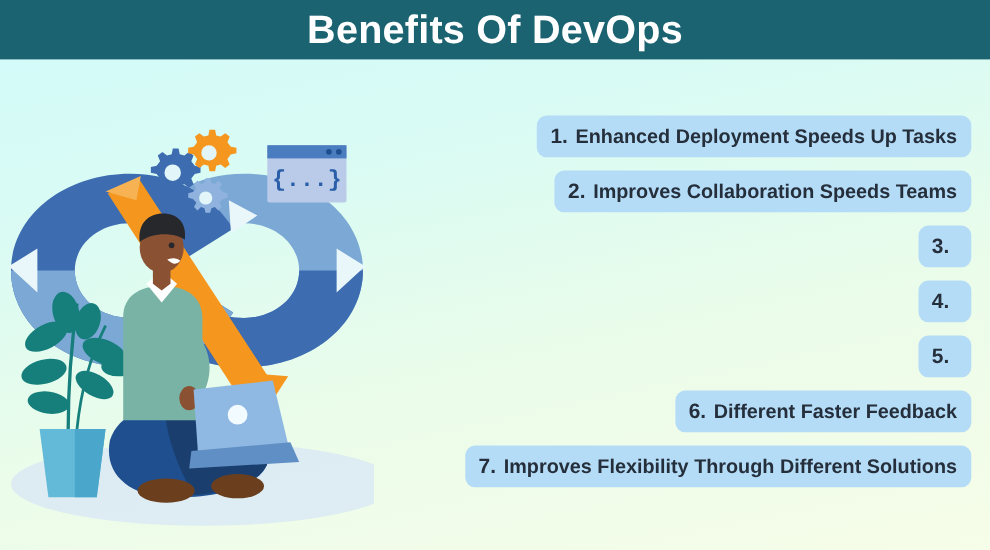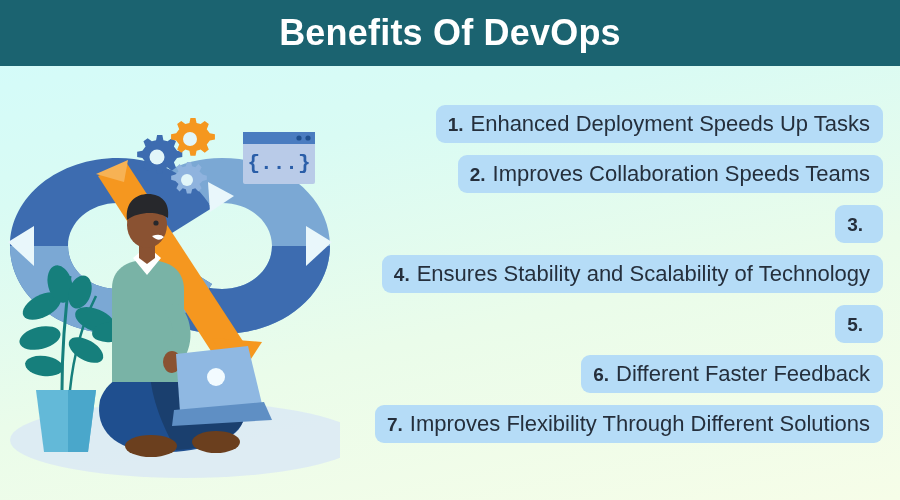--- a/index.html
+++ b/index.html
@@ -10,21 +10,21 @@
   }
   .poster {
     position:relative;
     width:900px; height:500px;
     background:linear-gradient(168deg, #d2fbfb 0%, #d9fbf4 30%, #eafcea 62%, #f6fde8 100%);
     overflow:hidden;
   }
   
   .header {
     position:absolute; left:0; top:0;
-    width:900px; height:66px;
+    width:900px; height:54px;
     background:#1b6370;
     display:flex; align-items:center; justify-content:center;
   }
   .header-title {
     color:#ffffff;
     font-size:36px;
     font-weight:bold;
     letter-spacing:.2px;
     line-height:1;
     white-space:nowrap;
@@ -47,21 +47,21 @@
     white-space:nowrap;
   }
   .item-num {
     color:#252f3c;
     font-size:19px; font-weight:bold;
     margin-right:7px;
     line-height:1;
   }
   .item-text {
     color:#252f3c;
-    font-size:22px; font-weight:normal;
+    font-size:18px; font-weight:bold;
     line-height:1;
   }
   
   .illustration { position:absolute; left:0; top:70px; width:340px; height:430px; }
   .illustration svg { display:block; }
 </style>
 </head>
 <body>
 
 <div class="poster">
@@ -192,21 +192,20 @@
       <span class="item-num">2.</span>
       <span class="item-text">Improves Collaboration Speeds Teams</span>
     </div>
 
     <div class="list-item">
       <span class="item-num">3.</span>
     </div>
 
     <div class="list-item">
       <span class="item-num">4.</span>
-      <span class="item-text">Ensures Stability and Scalability of Technology</span>
     </div>
 
     <div class="list-item">
       <span class="item-num">5.</span>
     </div>
 
     <div class="list-item">
       <span class="item-num">6.</span>
       <span class="item-text">Different Faster Feedback</span>
     </div>

